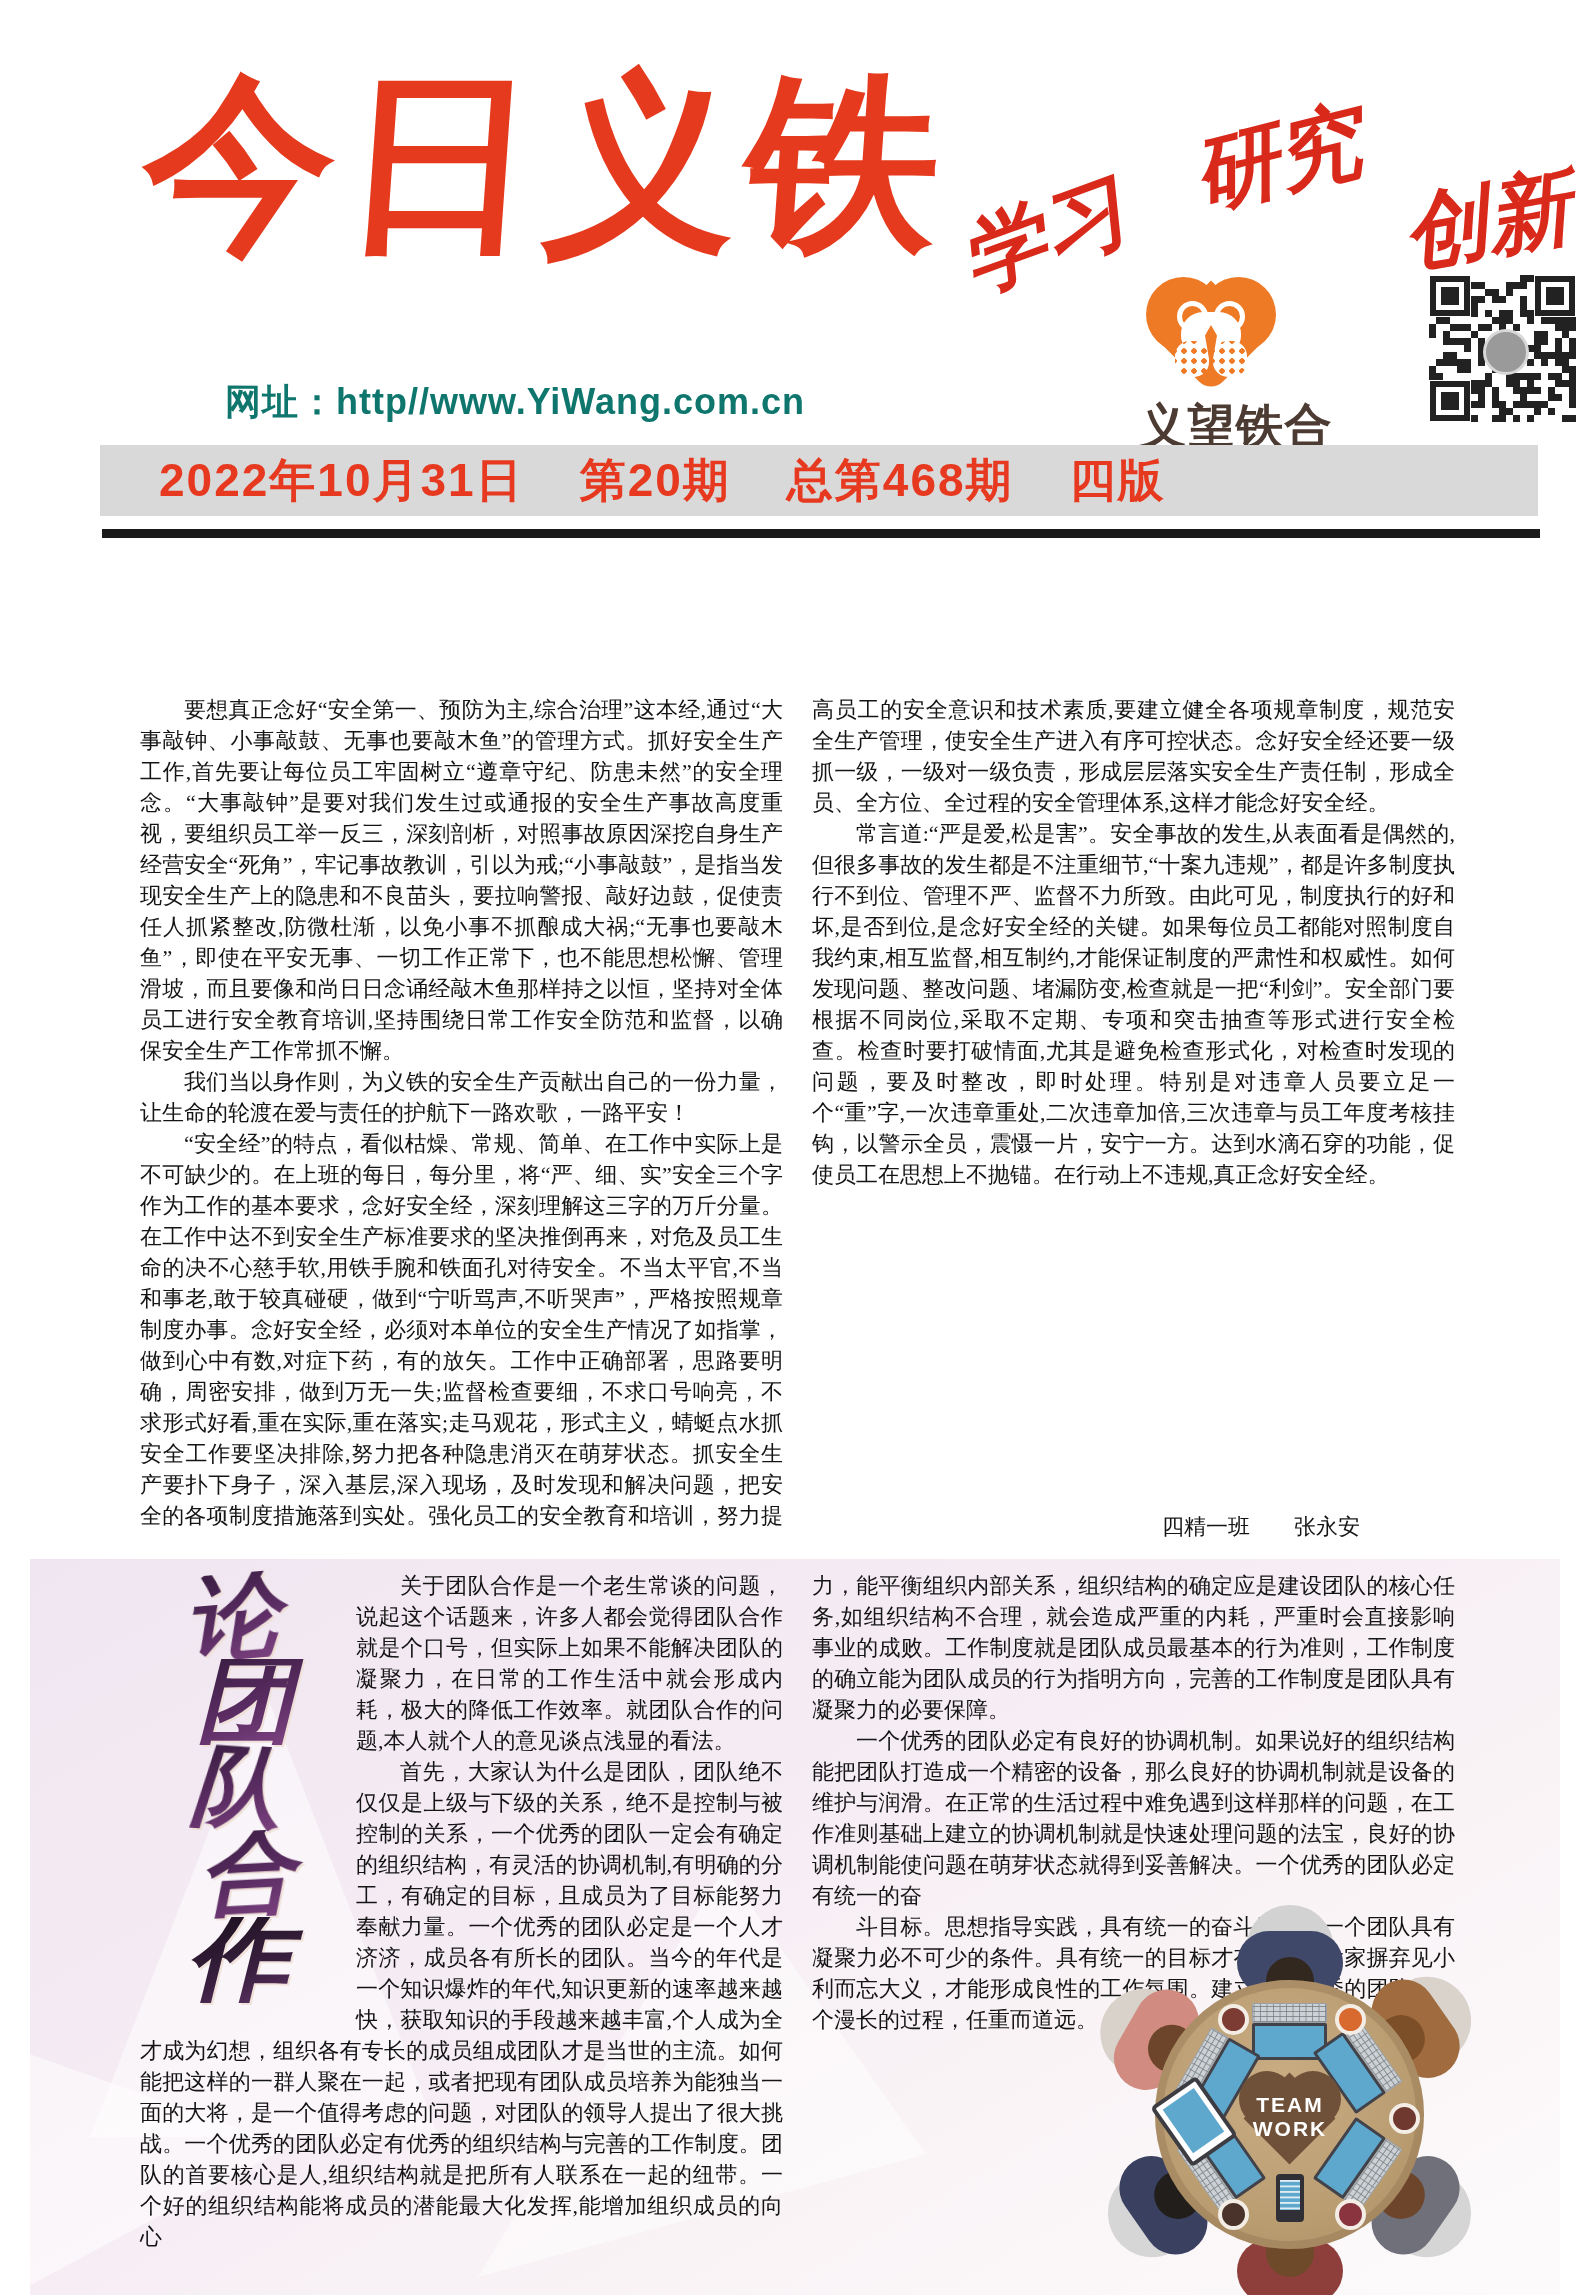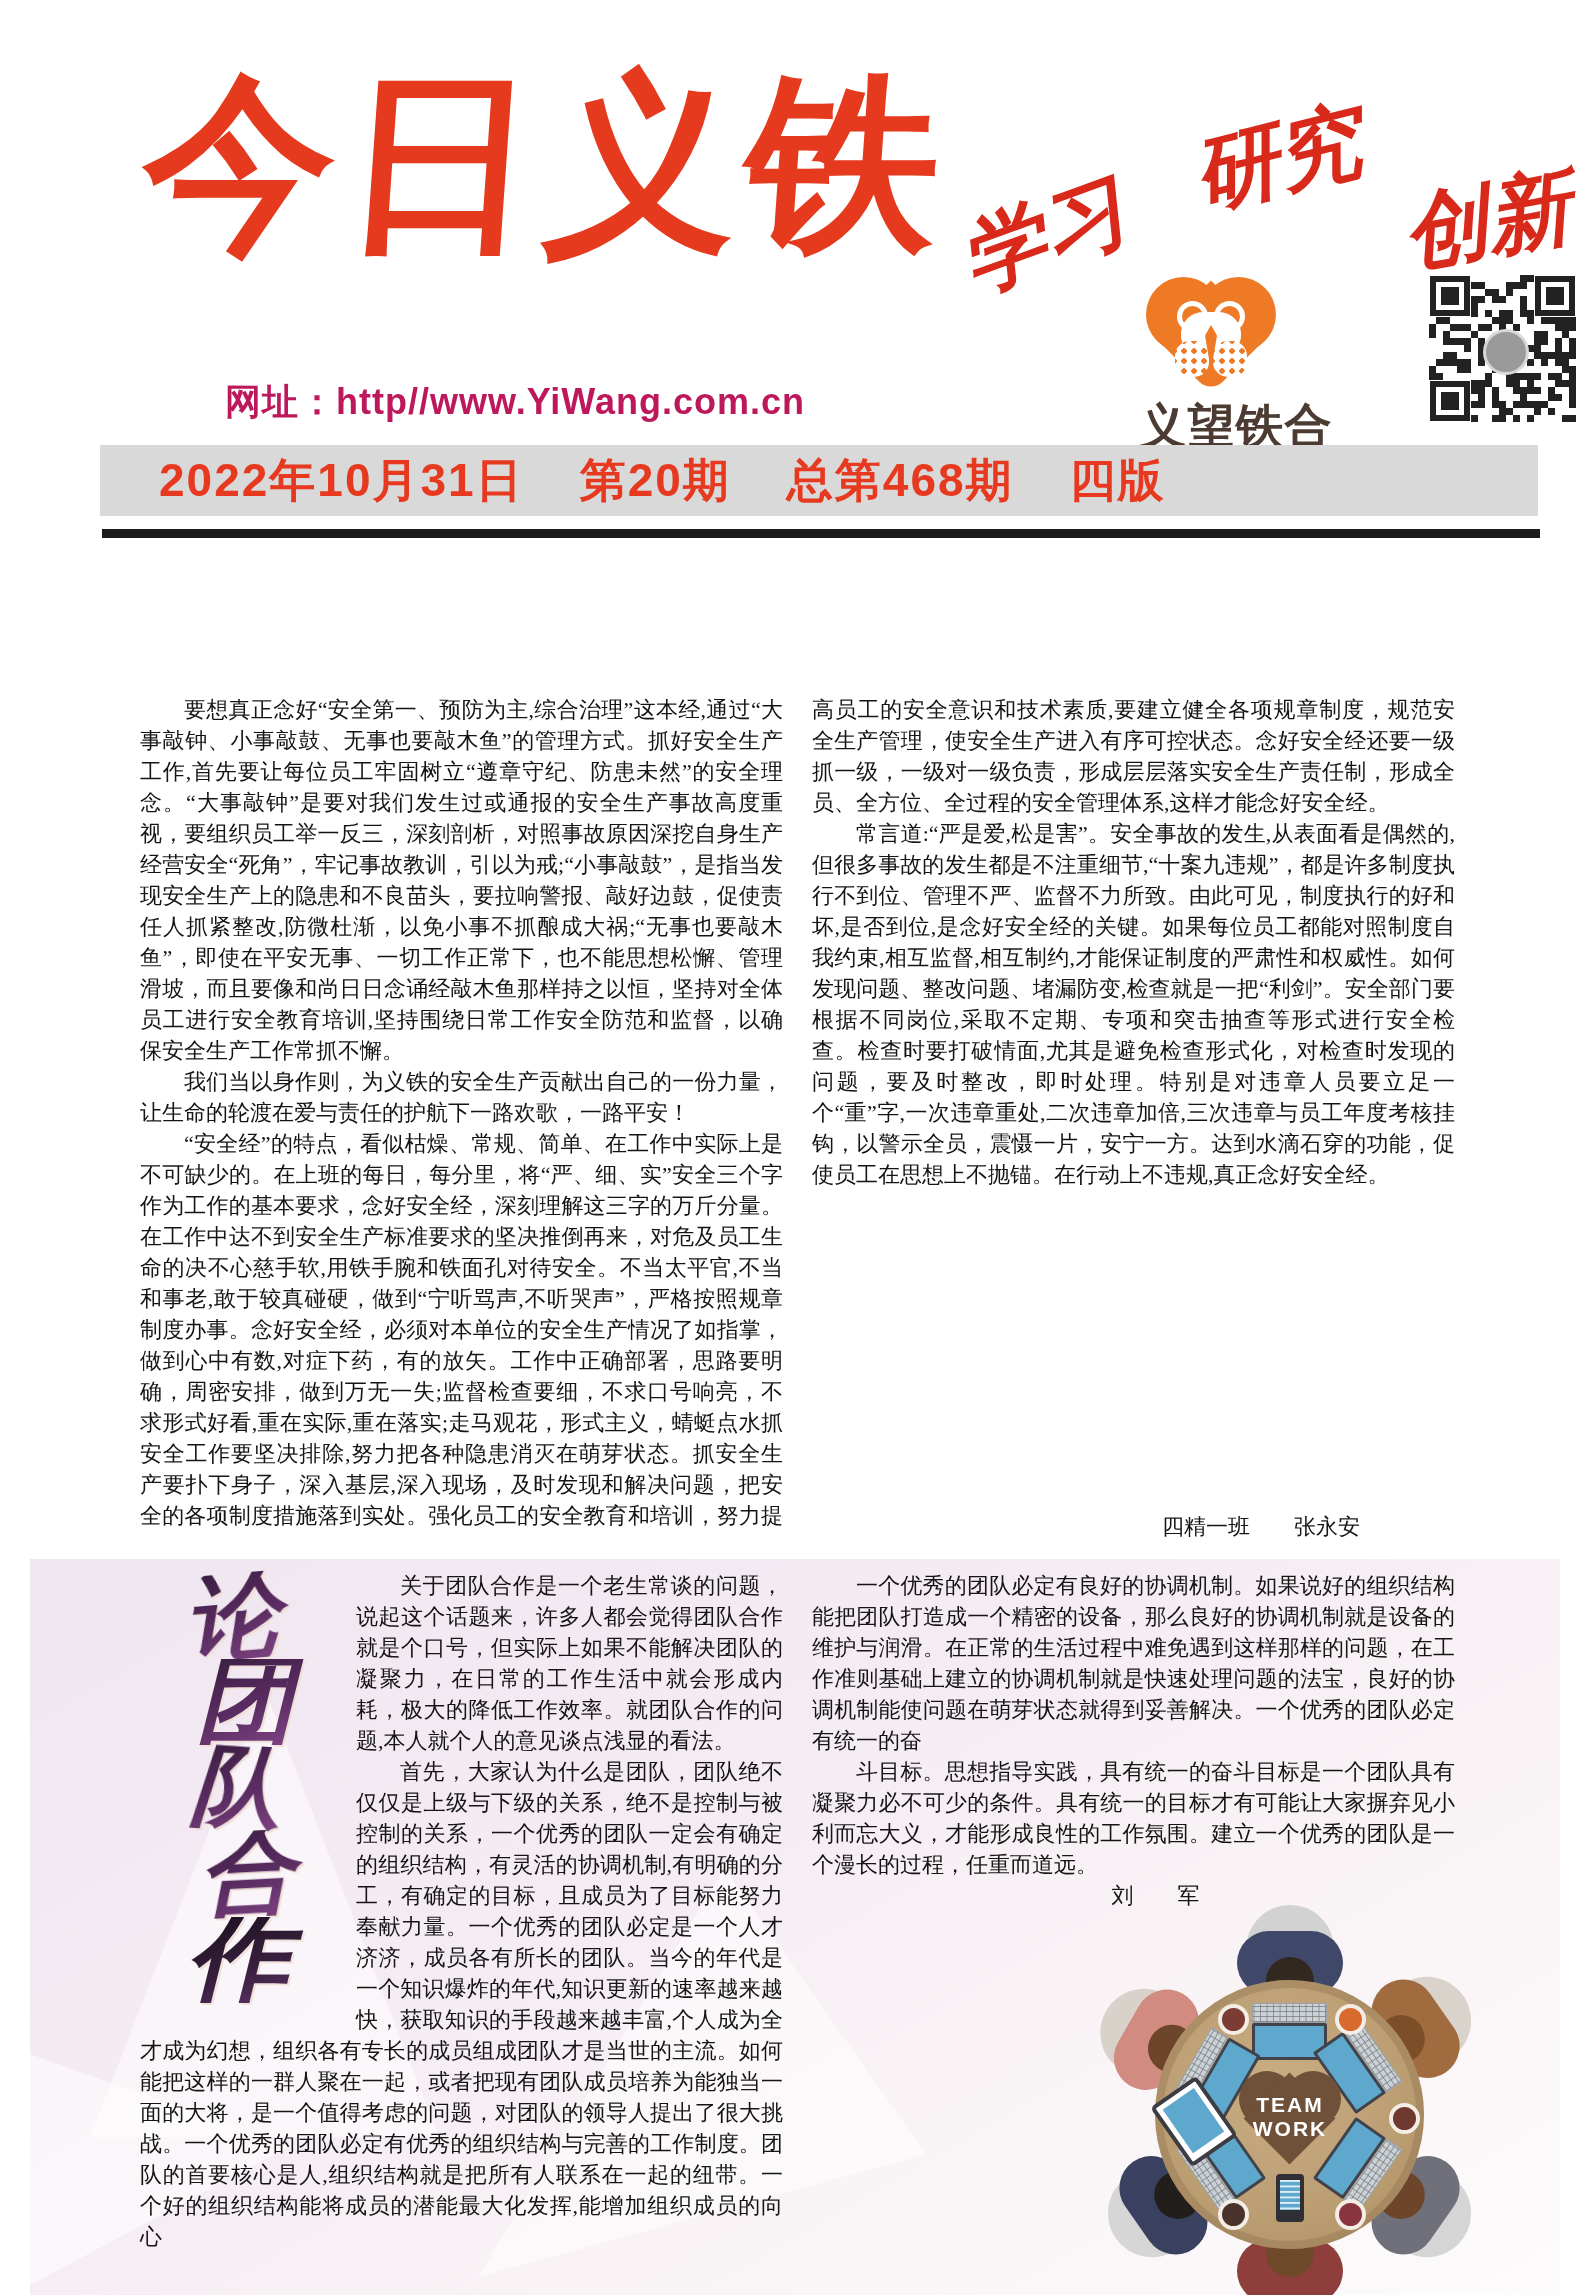--- a/index.html
+++ b/index.html
@@ -4,21 +4,21 @@
 <style>
   html,body{margin:0;padding:0;}
   body{background:#ffffff;}
   .page{position:relative;width:1589px;height:2295px;background:#ffffff;overflow:hidden;
         font-family:"Liberation Serif","DejaVu Serif",serif;color:#141414;}
 
   
   .masthead-title{position:absolute;left:144px;top:60px;font-size:192px;line-height:1.1;
     font-weight:bold;color:#e53a1e;letter-spacing:9px;font-family:"Liberation Serif","DejaVu Serif",serif;
     transform:skewX(-4deg);}
-  .site-url{position:absolute;left:225px;top:378px;font-size:36px;font-weight:bold;color:#be185d;
+  .site-url{position:absolute;left:225px;top:378px;font-size:36px;font-weight:bold;color:#0f766e;
     font-family:"Liberation Sans","DejaVu Sans",sans-serif;letter-spacing:1px;}
   .slogan{position:absolute;color:#d8291b;font-weight:bold;font-style:italic;
     font-family:"Liberation Serif","DejaVu Serif",serif;}
   .slogan-1{left:959px;top:179px;font-size:84px;transform:rotate(-20deg);}
   .slogan-2{left:1193px;top:102px;font-size:84px;transform:rotate(-14deg);}
   .slogan-3{left:1403px;top:164px;font-size:84px;transform:rotate(-10deg);}
 
   
   .logo-heart{position:absolute;left:1146px;top:277px;width:130px;height:120px;}
   .heart-shape{position:absolute;width:100%;height:100%;}
@@ -364,20 +364,21 @@
           <div class="vchar">队</div>
           <div class="vchar">合</div>
           <div class="vchar">作</div>
         </div>
       <div>
           <p>关于团队合作是一个老生常谈的问题，说起这个话题来，许多人都会觉得团队合作就是个口号，但实际上如果不能解决团队的凝聚力，在日常的工作生活中就会形成内耗，极大的降低工作效率。就团队合作的问题,本人就个人的意见谈点浅显的看法。</p>
           <p>首先，大家认为什么是团队，团队绝不仅仅是上级与下级的关系，绝不是控制与被控制的关系，一个优秀的团队一定会有确定的组织结构，有灵活的协调机制,有明确的分工，有确定的目标，且成员为了目标能努力奉献力量。一个优秀的团队必定是一个人才济济，成员各有所长的团队。当今的年代是一个知识爆炸的年代,知识更新的速率越来越快，获取知识的手段越来越丰富,个人成为全才成为幻想，组织各有专长的成员组成团队才是当世的主流。如何能把这样的一群人聚在一起，或者把现有团队成员培养为能独当一面的大将，是一个值得考虑的问题，对团队的领导人提出了很大挑战。一个优秀的团队必定有优秀的组织结构与完善的工作制度。团队的首要核心是人,组织结构就是把所有人联系在一起的纽带。一个好的组织结构能将成员的潜能最大化发挥,能增加组织成员的向心</p>
         </div>
     </div>
     <div class="art2-col art2-right">
+      <p class="cont">力，能平衡组织内部关系，组织结构的确定应是建设团队的核心任务,如组织结构不合理，就会造成严重的内耗，严重时会直接影响事业的成败。工作制度就是团队成员最基本的行为准则，工作制度的确立能为团队成员的行为指明方向，完善的工作制度是团队具有凝聚力的必要保障。</p>
       <p>一个优秀的团队必定有良好的协调机制。如果说好的组织结构能把团队打造成一个精密的设备，那么良好的协调机制就是设备的维护与润滑。在正常的生活过程中难免遇到这样那样的问题，在工作准则基础上建立的协调机制就是快速处理问题的法宝，良好的协调机制能使问题在萌芽状态就得到妥善解决。一个优秀的团队必定有统一的奋</p>
       <p class="narrow">斗目标。思想指导实践，具有统一的奋斗目标是一个团队具有凝聚力必不可少的条件。具有统一的目标才有可能让大家摒弃见小利而忘大义，才能形成良性的工作氛围。建立一个优秀的团队是一个漫长的过程，任重而道远。</p>
       <p class="sig2">刘　　军</p>
 
       <div class="teamwork">
         <div class="person pn1" style="left:115px;top:-35px;transform:rotate(0deg);">
           <div class="p-chair"></div>
             <div class="p-body"></div>
             <div class="p-head"></div>
         </div>

